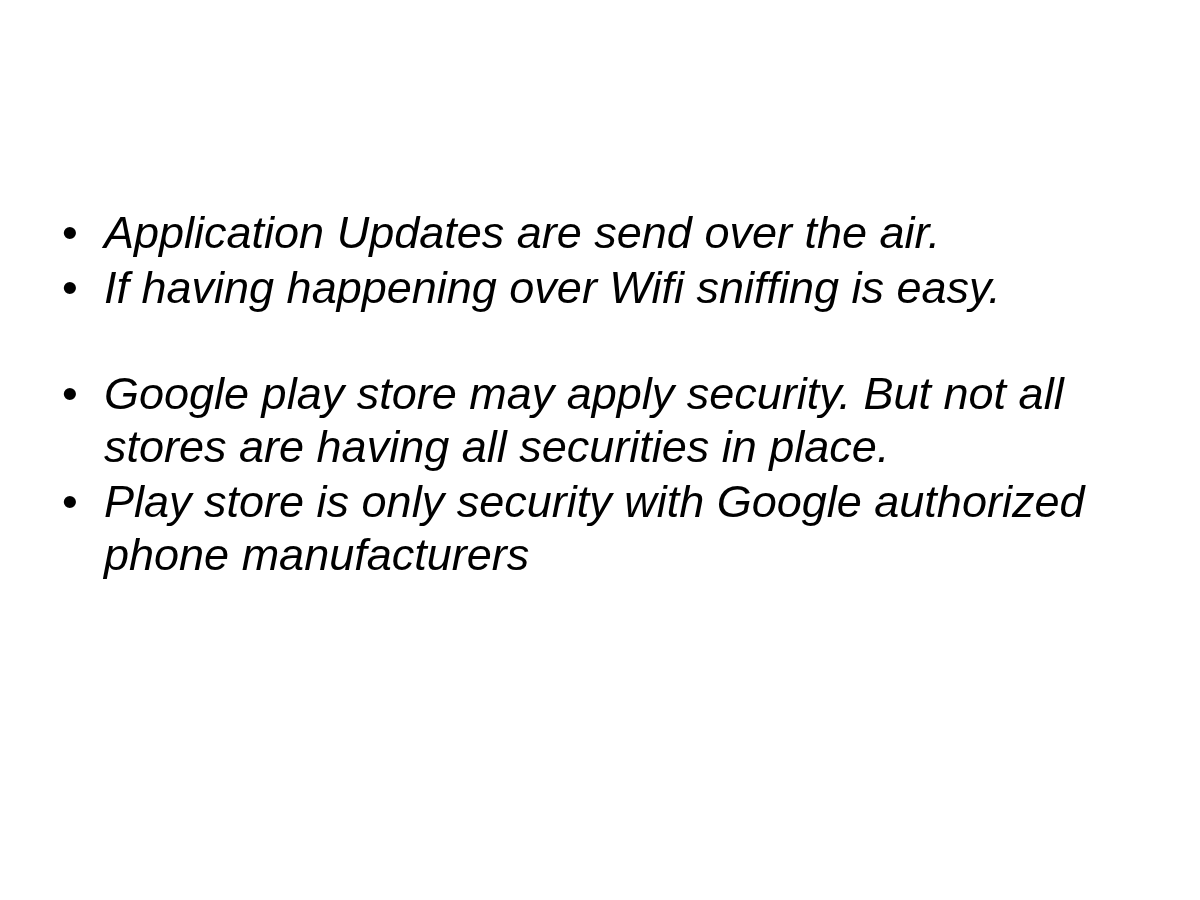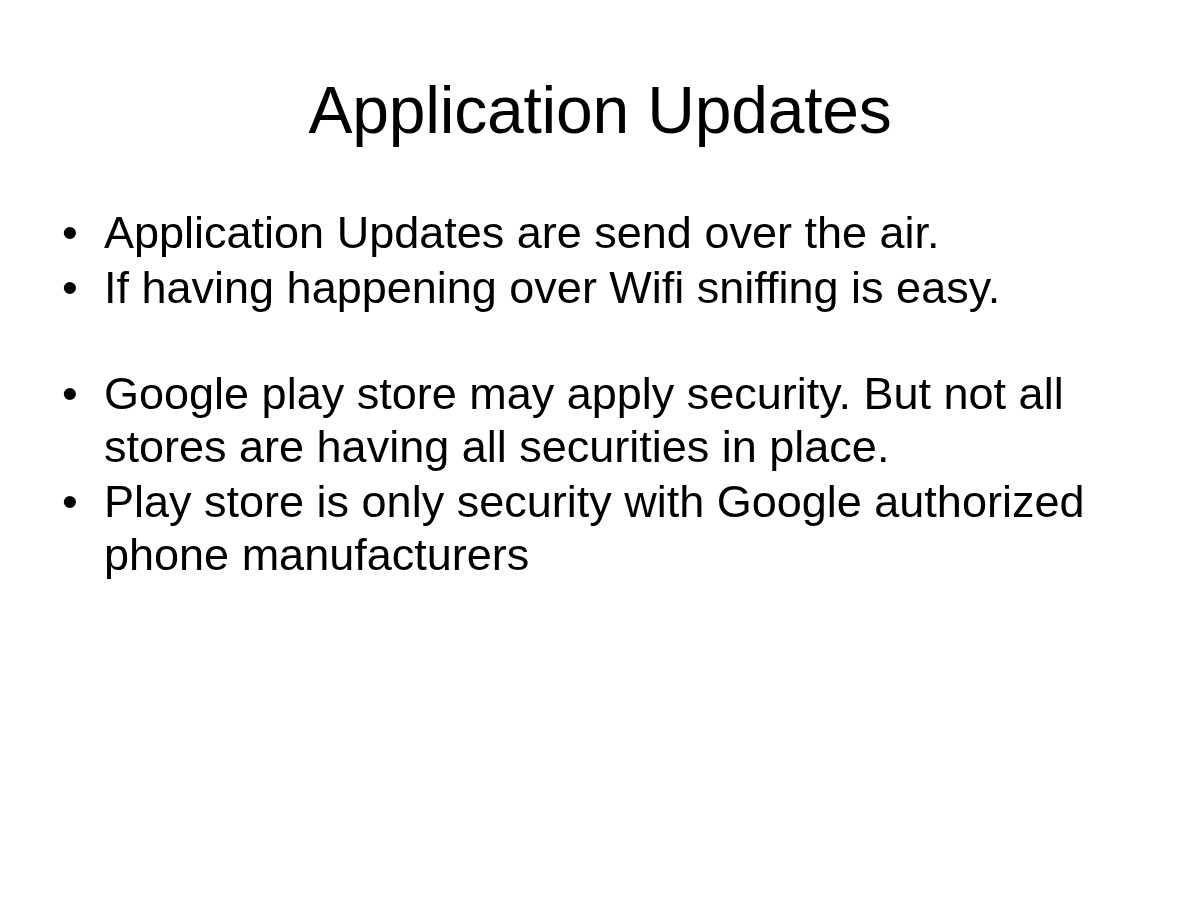--- a/index.html
+++ b/index.html
@@ -68,39 +68,39 @@
     top: 0;
     width: 30px;
     font-size: 45px;
     line-height: 53px;
     text-align: left;
     color: #000000;
   }
 
   .bullet-text {
     display: block;
+    font-style: italic;
   }
 
   
   .bullet-spacer {
     height: 53px;
     font-size: 45px;
     line-height: 53px;
   }
 
   .bullet-item.tight {
     margin-bottom: 0;
   }
 </style>
 </head>
 <body>
 
 <div class="slide">
 
-  <h1 class="slide-title">Application Updates</h1>
 
   <div class="slide-body">
     <ul class="bullet-list">
 
       <li class="bullet-item">
         <span class="bullet-marker">•</span>
         <span class="bullet-text">Application Updates are send over the air.</span>
       </li>
 
       <li class="bullet-item tight">

